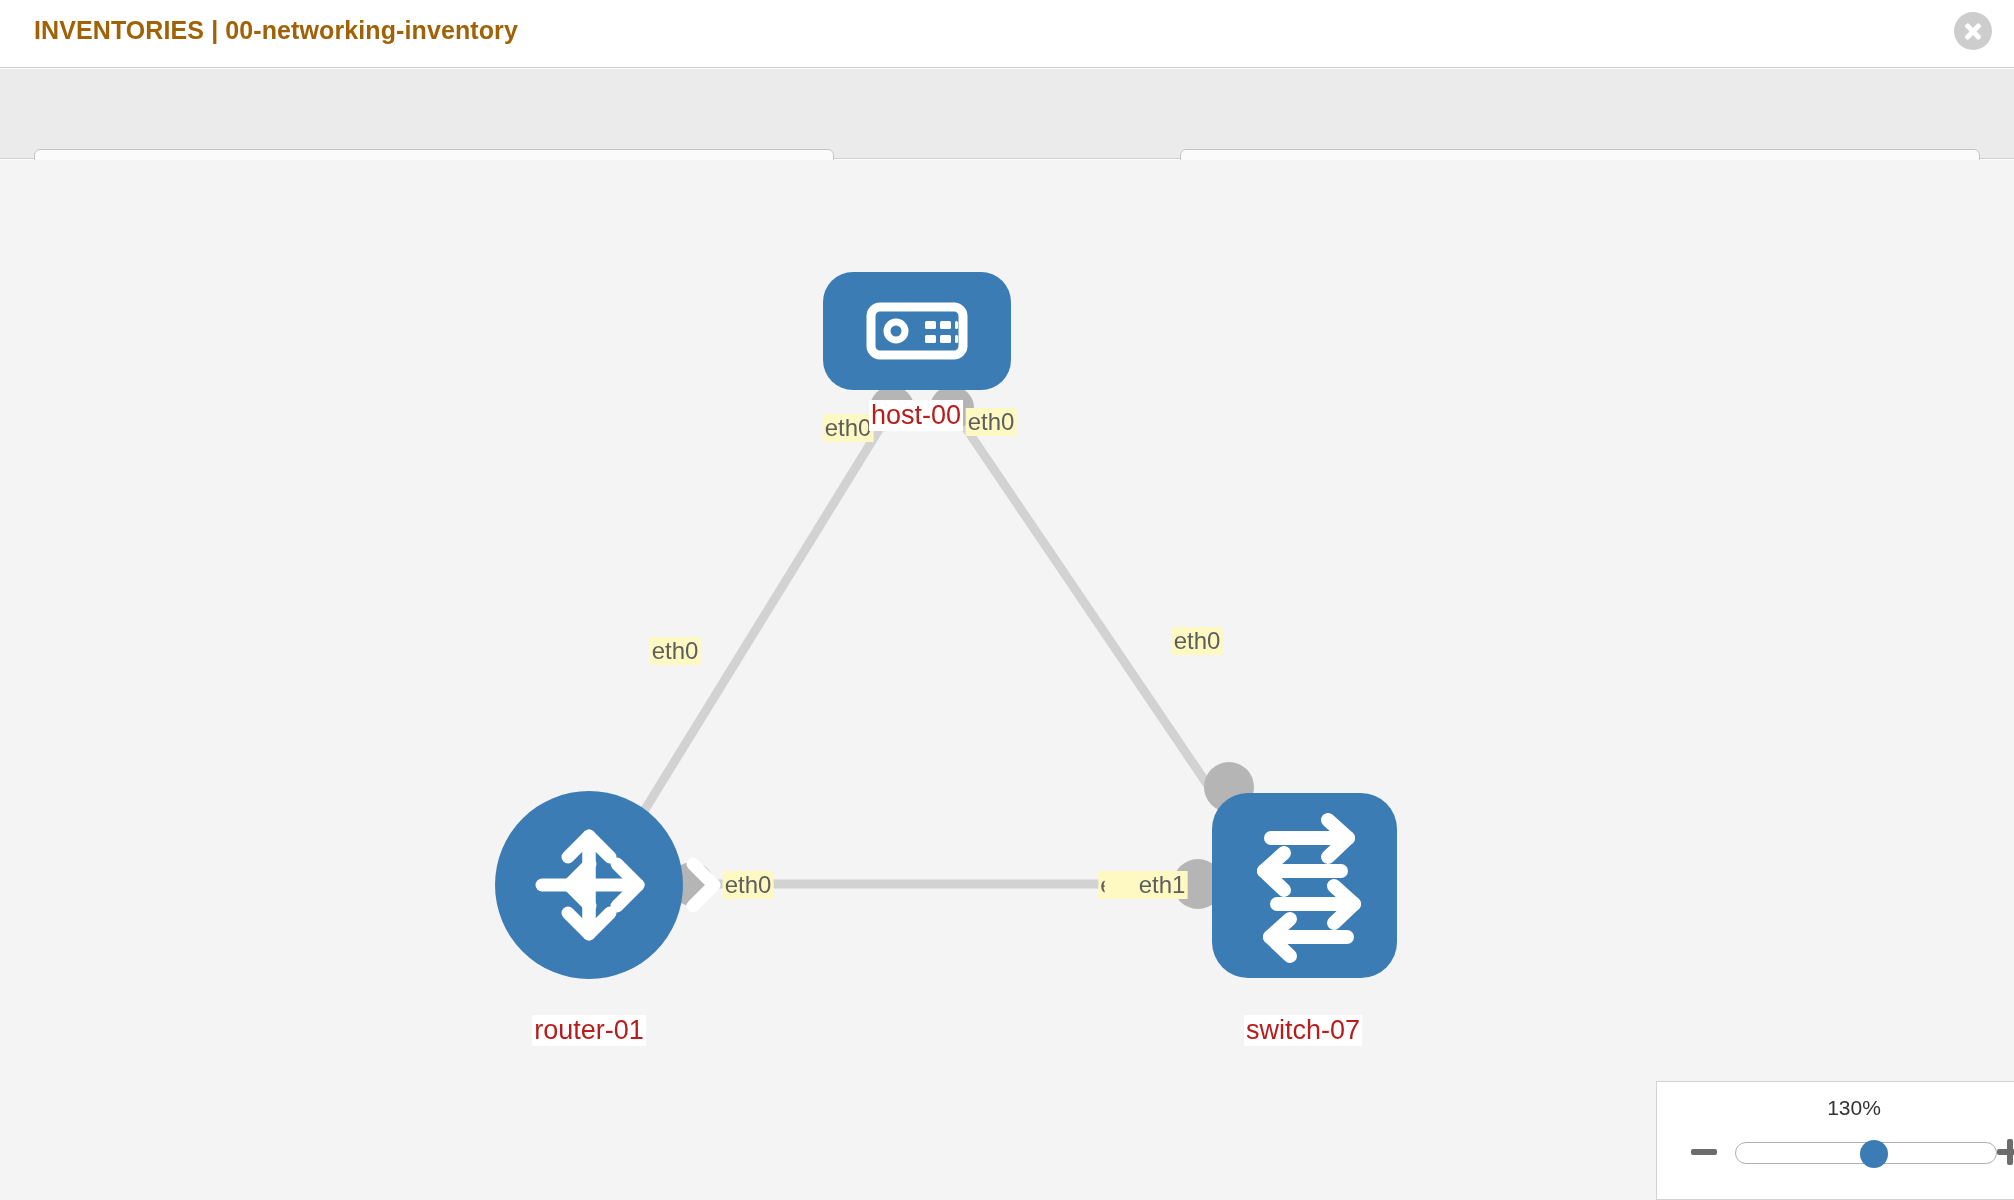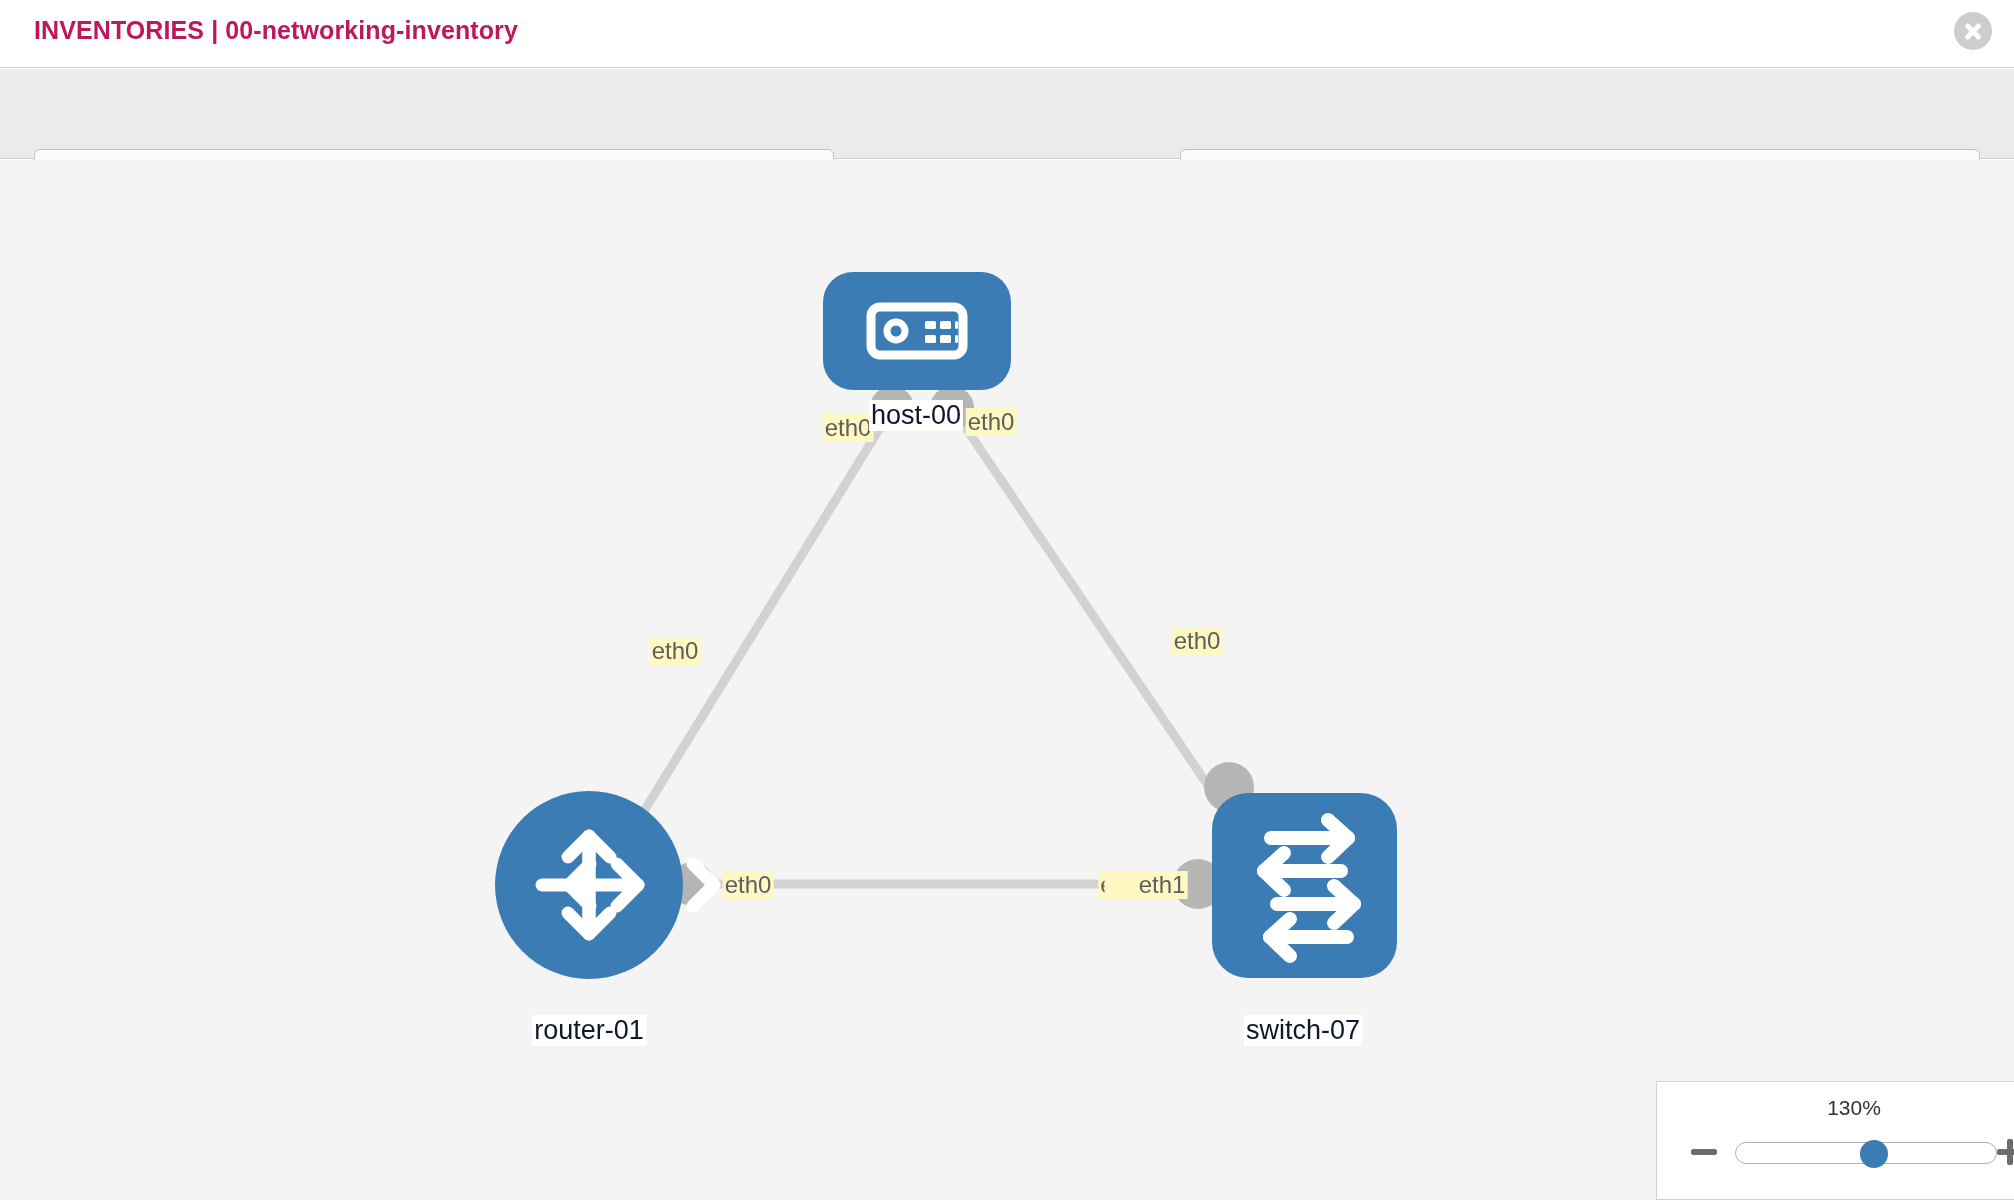--- a/index.html
+++ b/index.html
@@ -25,21 +25,21 @@
     width: 2014px;
     height: 68px;
     background: #ffffff;
     border-bottom: 1px solid #cfcfcf;
   }
   .header-title {
     position: absolute;
     left: 34px; top: 16px;
     font-size: 25px;
     font-weight: bold;
-    color: #be185d;
+    color: #a16207;
     letter-spacing: 0.1px;
     white-space: nowrap;
   }
   .close-btn {
     position: absolute;
     right: 22px; top: 12px;
     width: 38px; height: 38px;
     border-radius: 50%;
     background: #cdcdcd;
     cursor: pointer;
@@ -107,21 +107,21 @@
     height: 1040px;
     background: #f4f4f4;
     overflow: hidden;
   }
   .topology { position: absolute; left: 0; top: 0; width: 2014px; height: 1040px; }
 
   
   .node-label {
     position: absolute;
     font-size: 27px;
-    color: #0f172a;
+    color: #b91c1c;
     background: #ffffff;
     white-space: nowrap;
     padding: 0 2px;
     transform: translateX(-50%);
   }
   
   .if-label {
     position: absolute;
     font-size: 24px;
     color: #5e5e5e;

